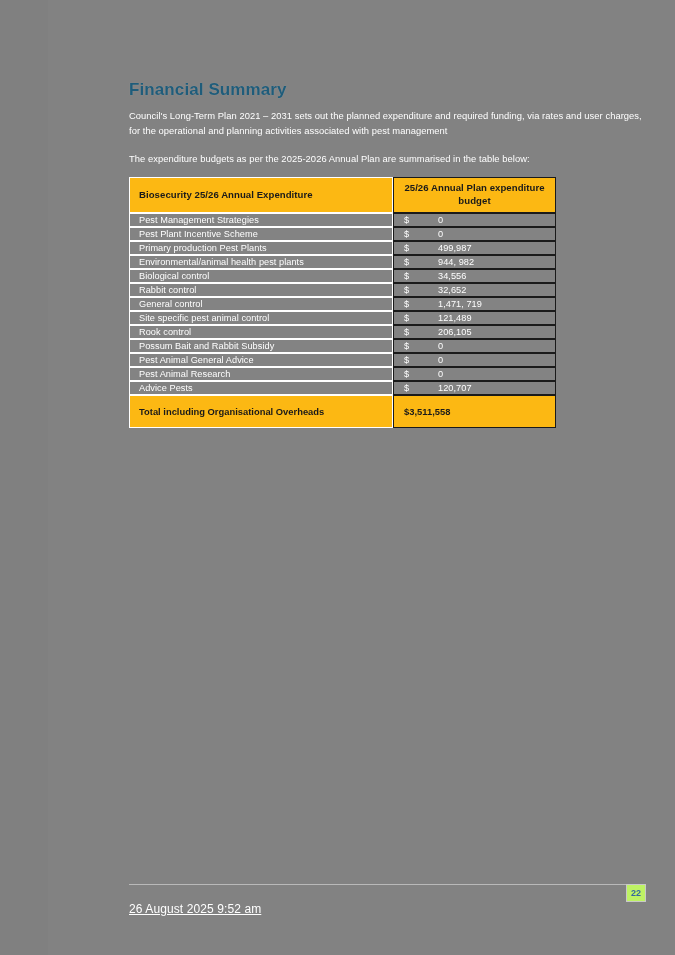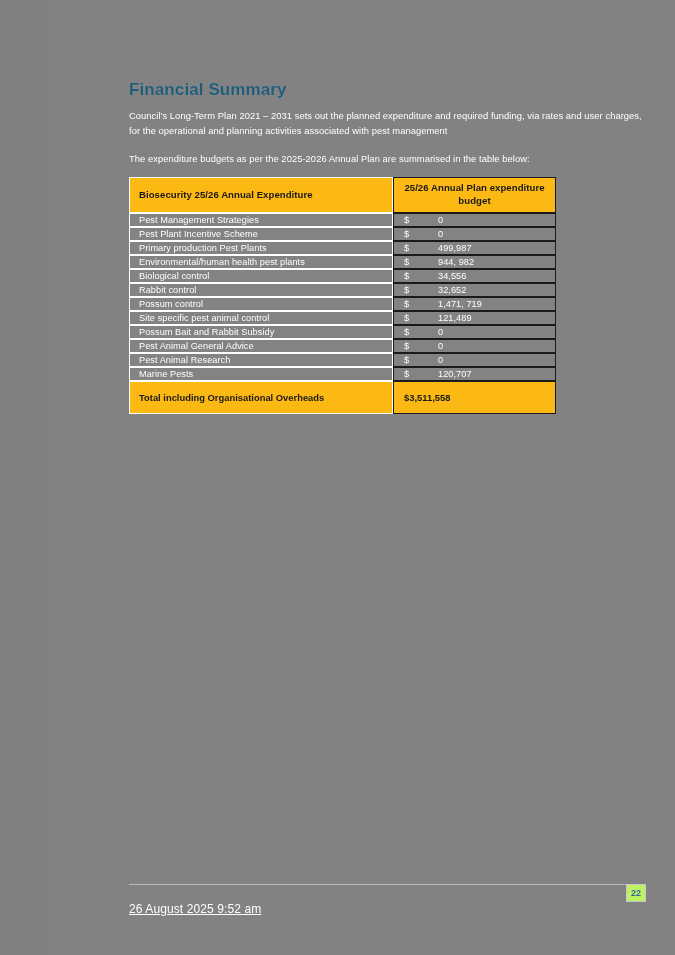--- a/index.html
+++ b/index.html
@@ -252,21 +252,21 @@
               <div class="money">
                 <span class="sym">$</span>
                 <span class="amt">499,987</span>
               </div>
             </div>
           </td>
         </tr>
 
         <tr>
           <td>
-            <div class="cell">Environmental/human health pest plants</div>
+            <div class="cell">Environmental/animal health pest plants</div>
           </td>
           <td>
             <div class="cell right-col">
               <div class="money">
                 <span class="sym">$</span>
                 <span class="amt">944, 982</span>
               </div>
             </div>
           </td>
         </tr>
@@ -294,21 +294,21 @@
               <div class="money">
                 <span class="sym">$</span>
                 <span class="amt">32,652</span>
               </div>
             </div>
           </td>
         </tr>
 
         <tr>
           <td>
-            <div class="cell">Possum control</div>
+            <div class="cell">General control</div>
           </td>
           <td>
             <div class="cell right-col">
               <div class="money">
                 <span class="sym">$</span>
                 <span class="amt">1,471, 719</span>
               </div>
             </div>
           </td>
         </tr>
@@ -320,20 +320,33 @@
           <td>
             <div class="cell right-col">
               <div class="money">
                 <span class="sym">$</span>
                 <span class="amt">121,489</span>
               </div>
             </div>
           </td>
         </tr>
 
+        <tr>
+          <td>
+            <div class="cell">Rook control</div>
+          </td>
+          <td>
+            <div class="cell right-col">
+              <div class="money">
+                <span class="sym">$</span>
+                <span class="amt">206,105</span>
+              </div>
+            </div>
+          </td>
+        </tr>
 
         <tr>
           <td>
             <div class="cell">Possum Bait and Rabbit Subsidy</div>
           </td>
           <td>
             <div class="cell right-col">
               <div class="money">
                 <span class="sym">$</span>
                 <span class="amt">0</span>
@@ -365,21 +378,21 @@
               <div class="money">
                 <span class="sym">$</span>
                 <span class="amt">0</span>
               </div>
             </div>
           </td>
         </tr>
 
         <tr>
           <td>
-            <div class="cell">Marine Pests</div>
+            <div class="cell">Advice Pests</div>
           </td>
           <td>
             <div class="cell right-col">
               <div class="money">
                 <span class="sym">$</span>
                 <span class="amt">120,707</span>
               </div>
             </div>
           </td>
         </tr>

